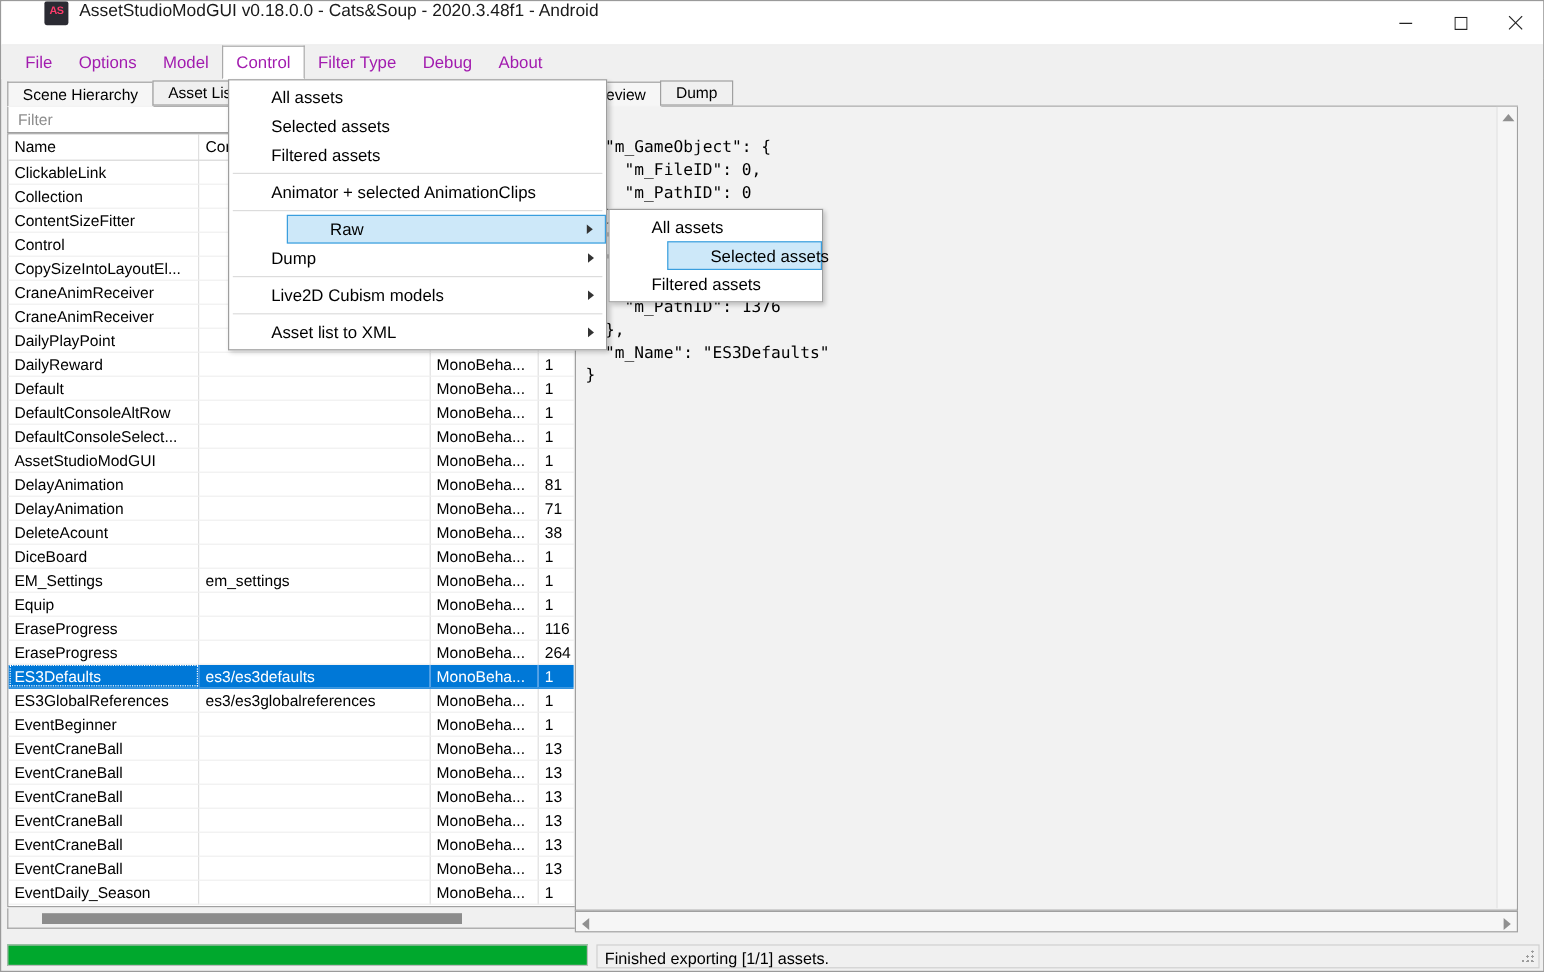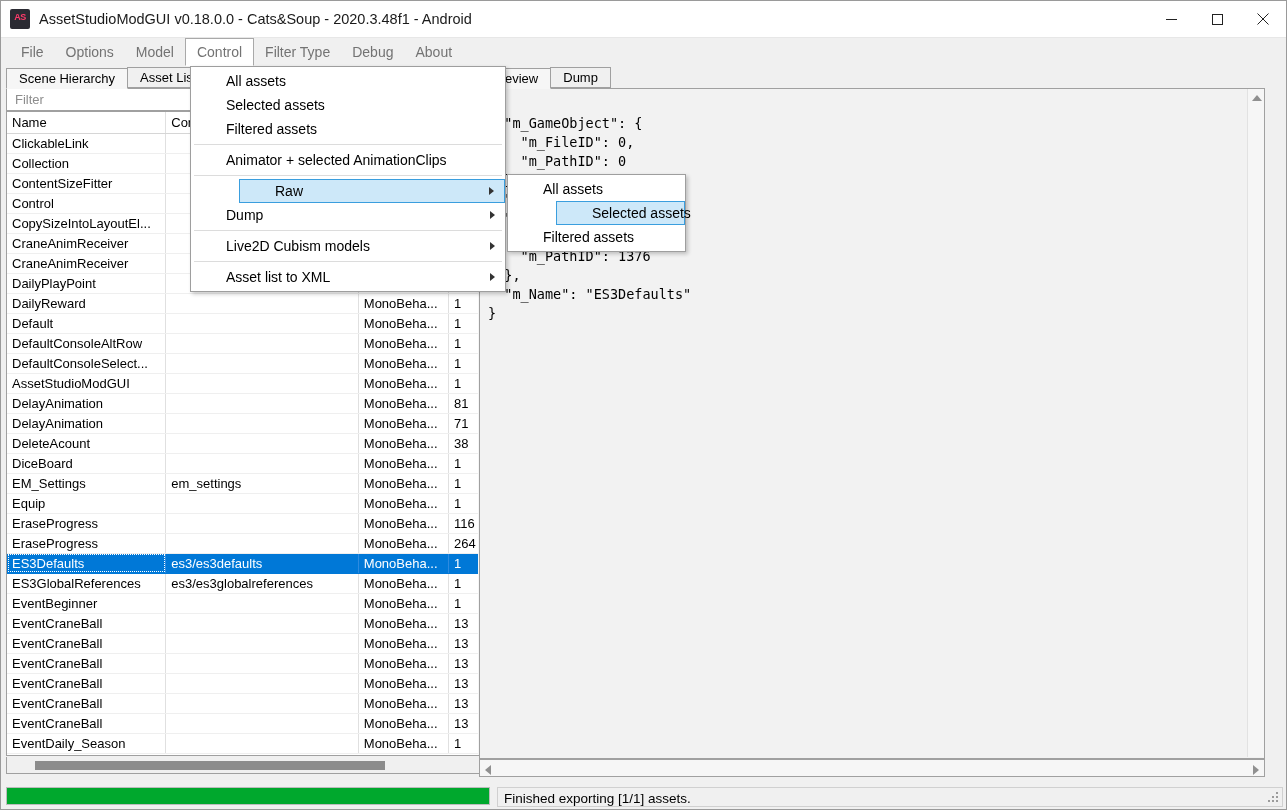--- a/index.html
+++ b/index.html
@@ -18,22 +18,23 @@
     background: #f0f0f0;
     border: 1px solid #9a9a9a;
     overflow: hidden;
   }
 
   
   .titlebar {
     position: absolute; top: 0; left: 0;
     width: 1285px; height: 37px;
     background: #ffffff;
-    display: flex; align-items: center;
+    display: flex; align-items: flex-start;
     border-bottom: 1px solid #e7e7e7;
+    padding-left: 27px;
   }
   .app-icon {
     width: 20px; height: 20px;
     margin-left: 9px; margin-right: 9px;
     background: #2b2b33;
     border-radius: 2px;
     position: relative;
     flex: none;
   }
   .app-icon::after {
@@ -66,21 +67,21 @@
     position: absolute; top: 37px; left: 0;
     width: 1285px; height: 28px;
     background: #f0f0f0;
     display: flex; align-items: stretch;
     padding-left: 9px;
     border-bottom: 1px solid #f0f0f0;
   }
   .menu-item {
     padding: 0 11px;
     display: flex; align-items: center;
-    font-size: 14px; color: #737373;
+    font-size: 14px; color: #a21caf;
     white-space: nowrap;
   }
   .menu-item.open {
     background: #ffffff;
     border: 1px solid #a9a9a9;
     border-bottom: 1px solid #ffffff;
     margin-bottom: -1px;
     position: relative; z-index: 60;
   }
 

